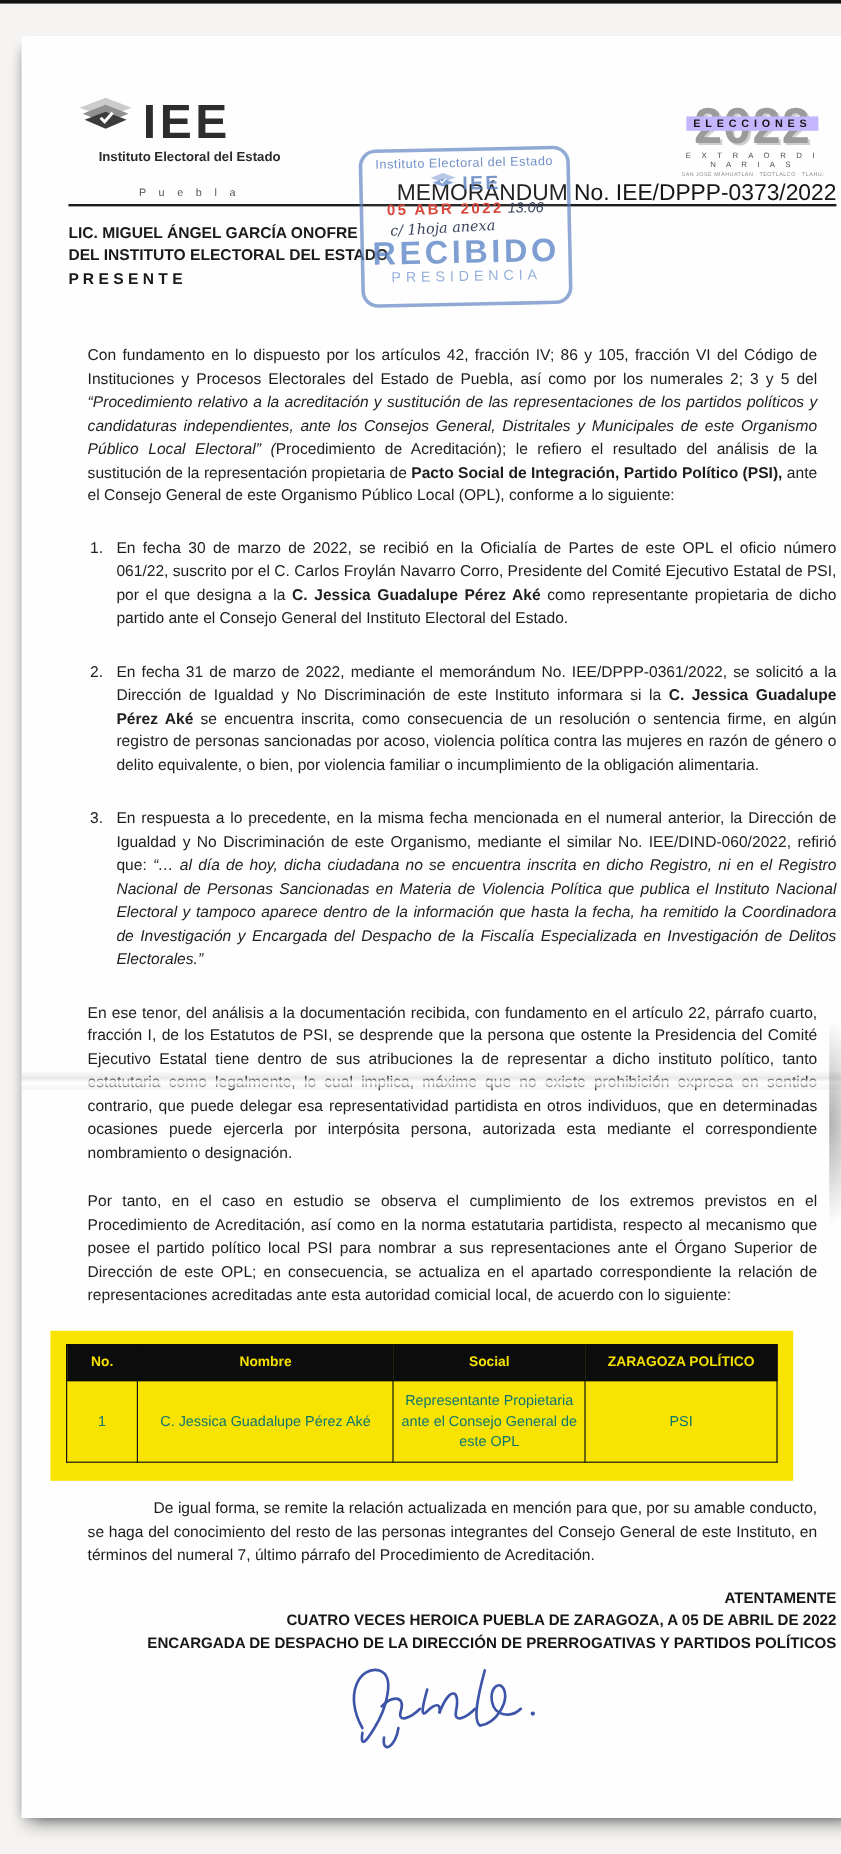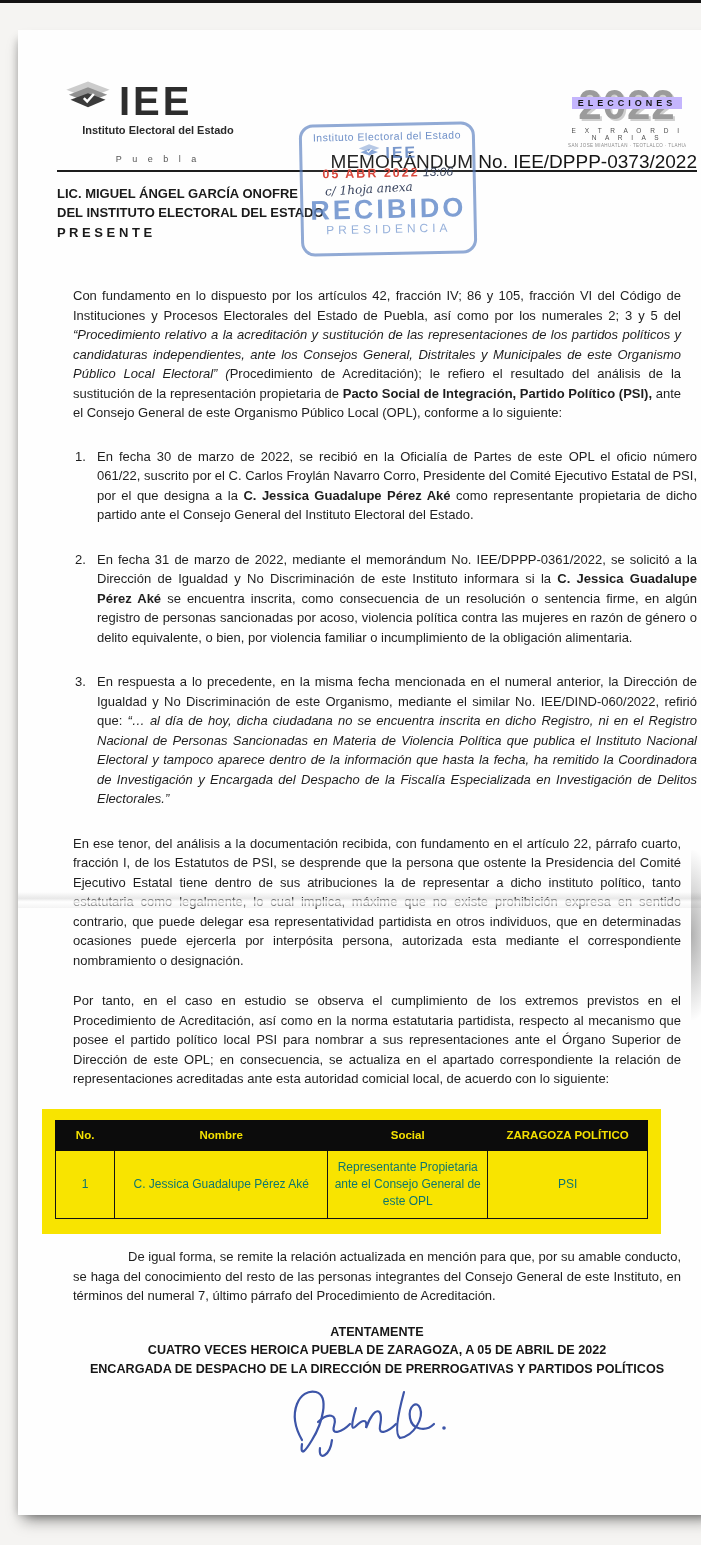--- a/index.html
+++ b/index.html
@@ -65,21 +65,21 @@
     border:1.5px solid #0c0c0c;padding:5px 9px;text-align:center;}
   table.acc td{border:1.5px solid #141414;font-size:12px;color:#0f766e;text-align:center;
     padding:8px 6px;height:40px;line-height:17px;}
   .col-no{width:10%;} .col-nombre{width:36%;} .col-cargo{width:27%;} .col-partido{width:27%;}
   .p-indent{text-indent:55px;}
   .p-igual{margin-top:13px !important;}
   .p-anterior{margin-top:15px !important;}
   .p-particular{margin-top:18px !important;}
 
   
-  .closing{margin-top:17px;text-align:center;font-weight:bold;font-size:12.6px;line-height:18.5px;color:#161616;}
+  .closing{margin-top:17px;text-align:right;font-weight:bold;font-size:12.6px;line-height:18.5px;color:#161616;}
   .signature{display:block;margin:4px auto 0 auto;}
 </style>
 </head>
 <body>
 
 <div class="scan-edge-top"></div>
 
 <div class="page">
 
   <div class="brand-iee">

